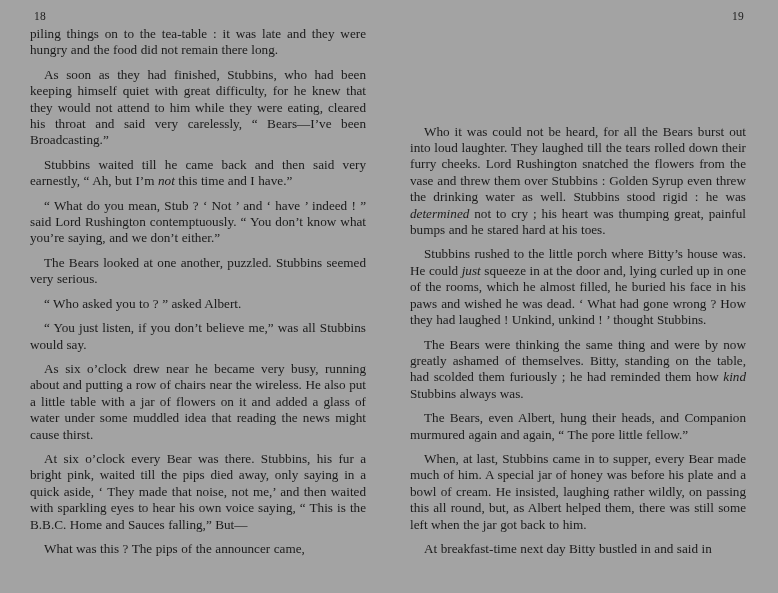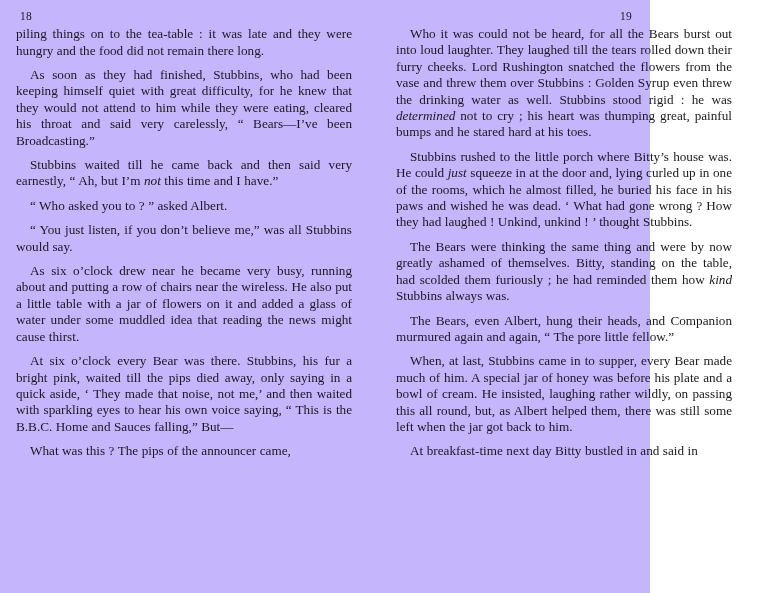--- a/index.html
+++ b/index.html
@@ -9,46 +9,46 @@
   }
   body {
     width: 778px;
     height: 593px;
     overflow: hidden;
     font-family: "Liberation Serif", "DejaVu Serif", serif;
     color: #1a1a1a;
   }
   .page {
     position: relative;
-    width: 650px;
+    width: 778px;
     height: 593px;
     box-sizing: border-box;
-    padding: 10px 18px 8px 16px;
-    background: #c4b5fd;
+    padding: 10px 18px 8px 30px;
+    background: #a3a3a3;
   }
   .folio-row {
     position: relative;
     height: 16px;
   }
   .folio {
     position: absolute;
     top: 0;
     font-size: 11.5px;
     font-family: "Liberation Serif", "DejaVu Serif", serif;
     color: #1c1c1c;
     letter-spacing: 0.3px;
   }
   .folio-left { left: 4px; }
-  .folio-right { right: 0; }
+  .folio-right { right: 16px; }
 
   .columns {
     display: flex;
     flex-direction: row;
     gap: 44px;
-    align-items: center;
+    align-items: flex-end;
   }
   .col {
     width: 336px;
     flex: 0 0 336px;
   }
   p.para {
     margin: 0;
     font-size: 13.2px;
     line-height: 16.4px;
     text-align: justify;
@@ -78,20 +78,22 @@
   <div class="folio-row">
     <div class="folio folio-left">18</div>
     <div class="folio folio-right">19</div>
   </div>
 
   <div class="columns">
     <div class="col" id="left-col">
         <p class="para noindent"><span>piling things on to the tea-table : it was late and they were hungry and the food did not remain there long.</span></p>
         <p class="para"><span>As soon as they had finished, Stubbins, who had been keeping himself quiet with great difficulty, for he knew that they would not attend to him while they were eating, cleared his throat and said very carelessly, “ Bears—I’ve been Broadcasting.”</span></p>
         <p class="para"><span>Stubbins waited till he came back and then said very earnestly, “ Ah, but I’m </span><span class="ital">not</span><span> this time and I have.”</span></p>
+        <p class="para"><span>“ What do you mean, Stub ? ‘ Not ’ and ‘ have ’ indeed ! ” said Lord Rushington contemptuously. “ You don’t know what you’re saying, and we don’t either.”</span></p>
+        <p class="para"><span>The Bears looked at one another, puzzled. Stubbins seemed very serious.</span></p>
         <p class="para"><span>“ Who asked you to ? ” asked Albert.</span></p>
         <p class="para"><span>“ You just listen, if you don’t believe me,” was all Stubbins would say.</span></p>
         <p class="para"><span>As six o’clock drew near he became very busy, running about and putting a row of chairs near the wireless. He also put a little table with a jar of flowers on it and added a glass of water under some muddled idea that reading the news might cause thirst.</span></p>
         <p class="para"><span>At six o’clock every Bear was there. Stubbins, his fur a bright pink, waited till the pips died away, only saying in a quick aside, ‘ They made that noise, not me,’ and then waited with sparkling eyes to hear his own voice saying, “ This is the B.B.C. Home and Sauces falling,” But—</span></p>
         <p class="para"><span>What was this ? The pips of the announcer came,</span></p>
       </div>
     <div class="col" id="right-col">
         <p class="para"><span>Who it was could not be heard, for all the Bears burst out into loud laughter. They laughed till the tears rolled down their furry cheeks. Lord Rushington snatched the flowers from the vase and threw them over Stubbins : Golden Syrup even threw the drinking water as well. Stubbins stood rigid : he was </span><span class="ital">determined</span><span> not to cry ; his heart was thumping great, painful bumps and he stared hard at his toes.</span></p>
         <p class="para"><span>Stubbins rushed to the little porch where Bitty’s house was. He could </span><span class="ital">just</span><span> squeeze in at the door and, lying curled up in one of the rooms, which he almost filled, he buried his face in his paws and wished he was dead. ‘ What had gone wrong ? How they had laughed ! Unkind, unkind ! ’ thought Stubbins.</span></p>
         <p class="para"><span>The Bears were thinking the same thing and were by now greatly ashamed of themselves. Bitty, standing on the table, had scolded them furiously ; he had reminded them how </span><span class="ital">kind</span><span> Stubbins always was.</span></p>

